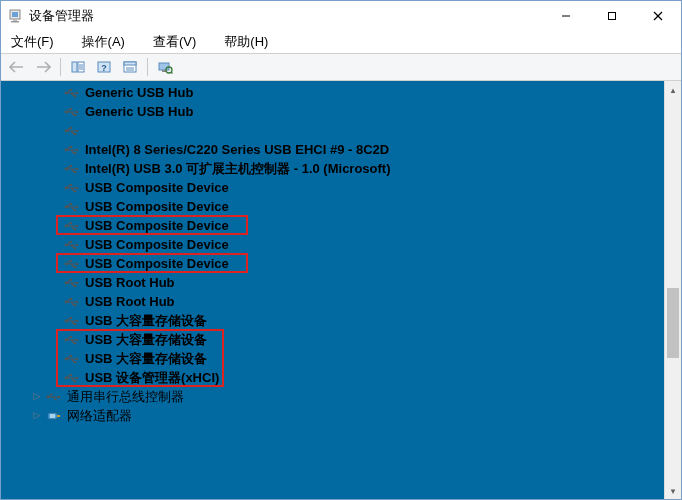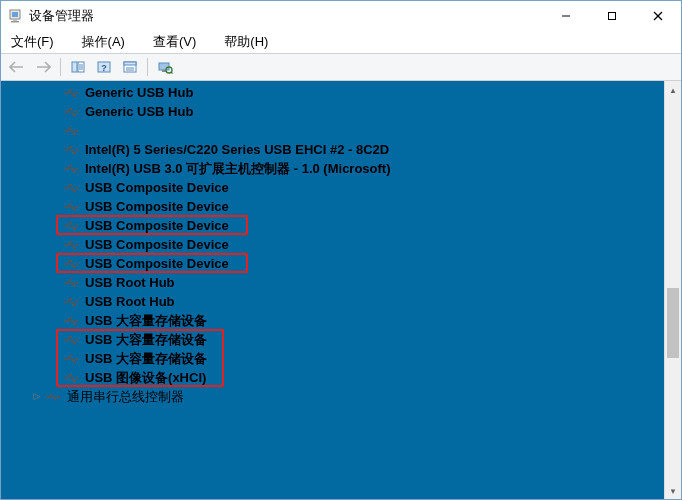--- a/index.html
+++ b/index.html
@@ -282,21 +282,21 @@
       <div class="tree-row indent2">
         <span class="dev-icon">
             <svg width="16" height="10" viewBox="0 0 16 10">
               <path d="M2 5 H12 M4 5 Q4 2 7 2 M8 5 Q8 8 11 8" stroke="#555" fill="none" stroke-width="1.2"></path>
               <circle cx="2" cy="5" r="1.4" fill="#555"></circle>
               <circle cx="7" cy="2" r="1.2" fill="#555"></circle>
               <rect x="10" y="7" width="2.2" height="2.2" fill="#555"></rect>
               <path d="M12 3.5 L15 5 L12 6.5 Z" fill="#555"></path>
             </svg>
           </span>
-        <span class="label">Intel(R) 5 Series/C220 Series USB EHCI #2 - 8C2D</span>
+        <span class="label">Intel(R) 8 Series/C220 Series USB EHCI #9 - 8C2D</span>
       </div>
       <div class="tree-row indent2">
         <span class="dev-icon">
             <svg width="16" height="10" viewBox="0 0 16 10">
               <path d="M2 5 H12 M4 5 Q4 2 7 2 M8 5 Q8 8 11 8" stroke="#555" fill="none" stroke-width="1.2"></path>
               <circle cx="2" cy="5" r="1.4" fill="#555"></circle>
               <circle cx="7" cy="2" r="1.2" fill="#555"></circle>
               <rect x="10" y="7" width="2.2" height="2.2" fill="#555"></rect>
               <path d="M12 3.5 L15 5 L12 6.5 Z" fill="#555"></path>
             </svg>
@@ -426,34 +426,46 @@
       <div class="tree-row indent2">
         <span class="dev-icon">
             <svg width="16" height="10" viewBox="0 0 16 10">
               <path d="M2 5 H12 M4 5 Q4 2 7 2 M8 5 Q8 8 11 8" stroke="#555" fill="none" stroke-width="1.2"></path>
               <circle cx="2" cy="5" r="1.4" fill="#555"></circle>
               <circle cx="7" cy="2" r="1.2" fill="#555"></circle>
               <rect x="10" y="7" width="2.2" height="2.2" fill="#555"></rect>
               <path d="M12 3.5 L15 5 L12 6.5 Z" fill="#555"></path>
             </svg>
           </span>
-        <span class="label">USB 图像设备(xHCI)</span>
+        <span class="label">USB 设备管理器(xHCI)</span>
       </div>
 
       <div class="tree-row indent-cat">
         <span class="exp collapsed"></span>
         <span class="dev-icon">
             <svg width="16" height="12" viewBox="0 0 16 12">
               <path d="M2 6 H12 M4 6 Q4 3 7 3 M8 6 Q8 9 11 9" stroke="#555" fill="none" stroke-width="1.2"></path>
               <circle cx="2" cy="6" r="1.4" fill="#555"></circle>
               <path d="M12 4.5 L15 6 L12 7.5 Z" fill="#555"></path>
             </svg>
           </span>
         <span class="label">通用串行总线控制器</span>
       </div>
+      <div class="tree-row indent-cat">
+        <span class="exp collapsed"></span>
+        <span class="dev-icon">
+            <svg width="16" height="12" viewBox="0 0 16 12">
+              <rect x="2" y="3" width="9" height="6" rx="1" fill="#4aa3d8" stroke="#2a6a98"></rect>
+              <rect x="11" y="5" width="3" height="2" fill="#c8a030"></rect>
+              <line x1="4" y1="5" x2="9" y2="5" stroke="#fff"></line>
+              <line x1="4" y1="7" x2="9" y2="7" stroke="#fff"></line>
+            </svg>
+          </span>
+        <span class="label">网络适配器</span>
+      </div>
 
       <div class="highlight-box" style="left:55px; top:134px; width:192px; height:20px;"></div>
       <div class="highlight-box" style="left:55px; top:172px; width:192px; height:20px;"></div>
       <div class="highlight-box" style="left:55px; top:248px; width:168px; height:58px;"></div>
 
     </div>
 
     <div class="vscroll">
       <div class="arrow">▴</div>
       <div class="track">

